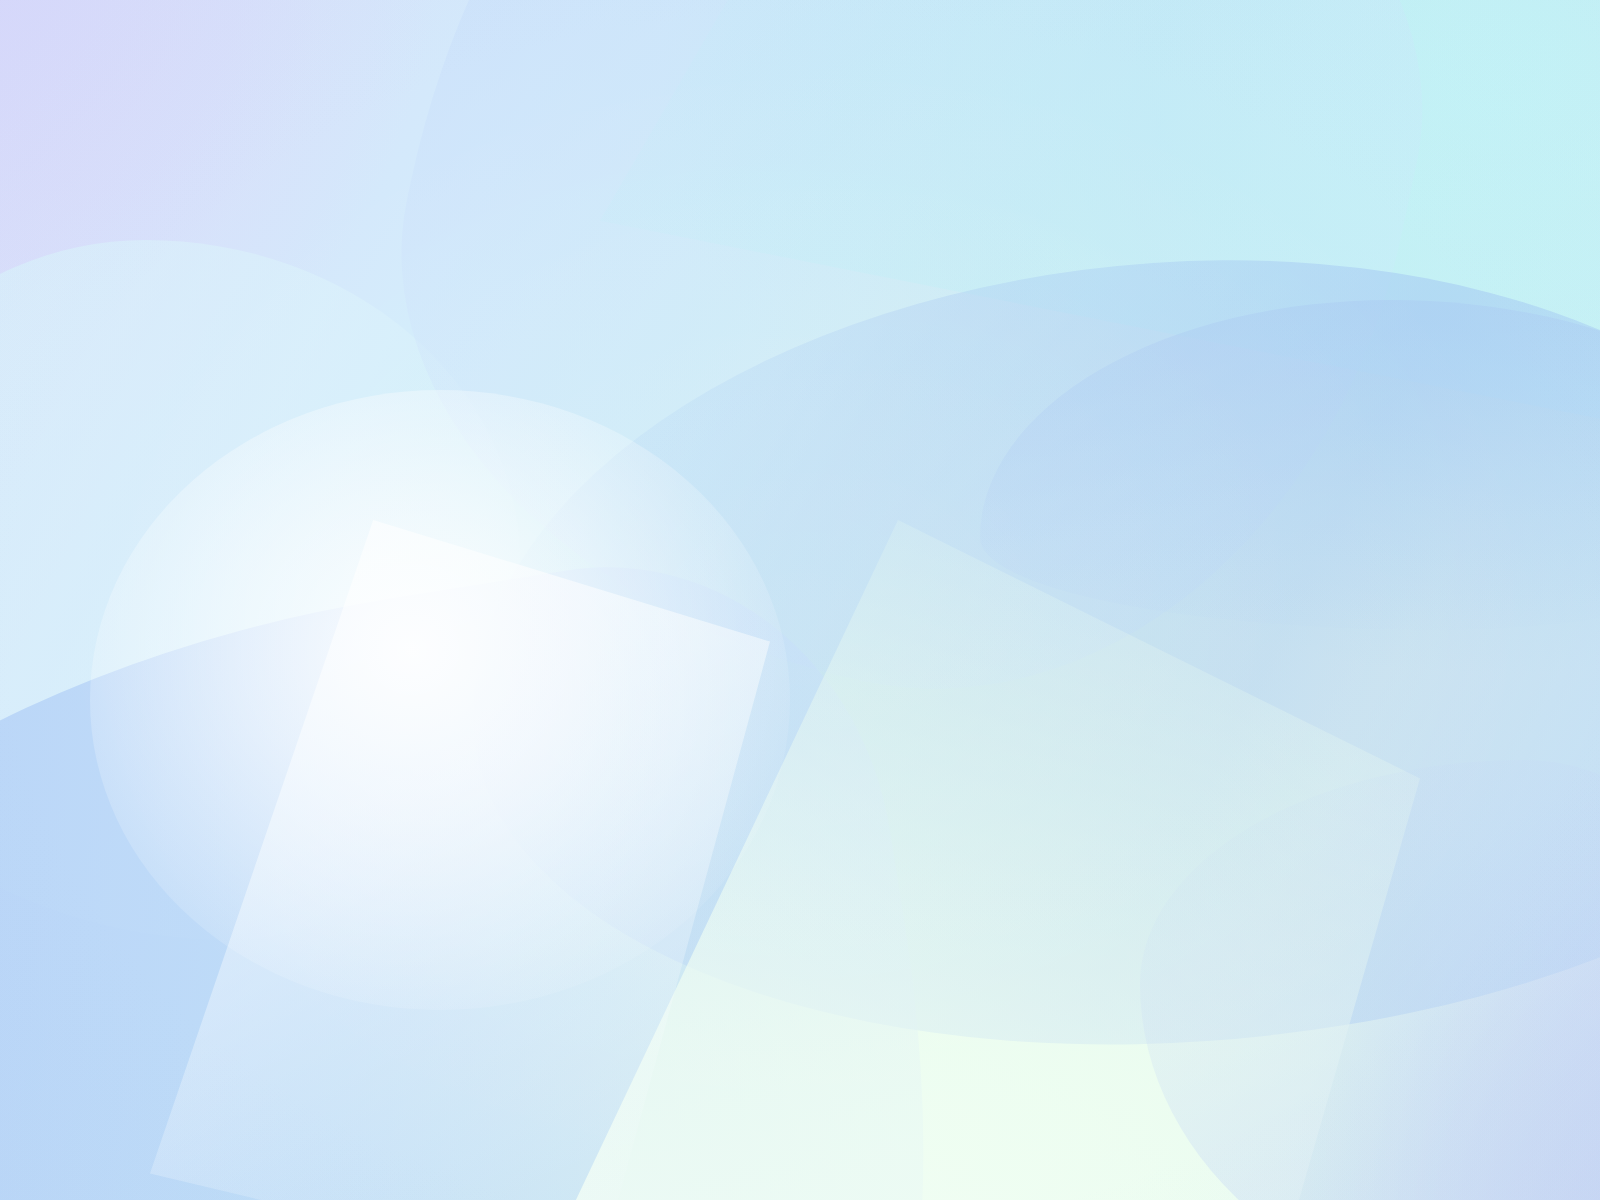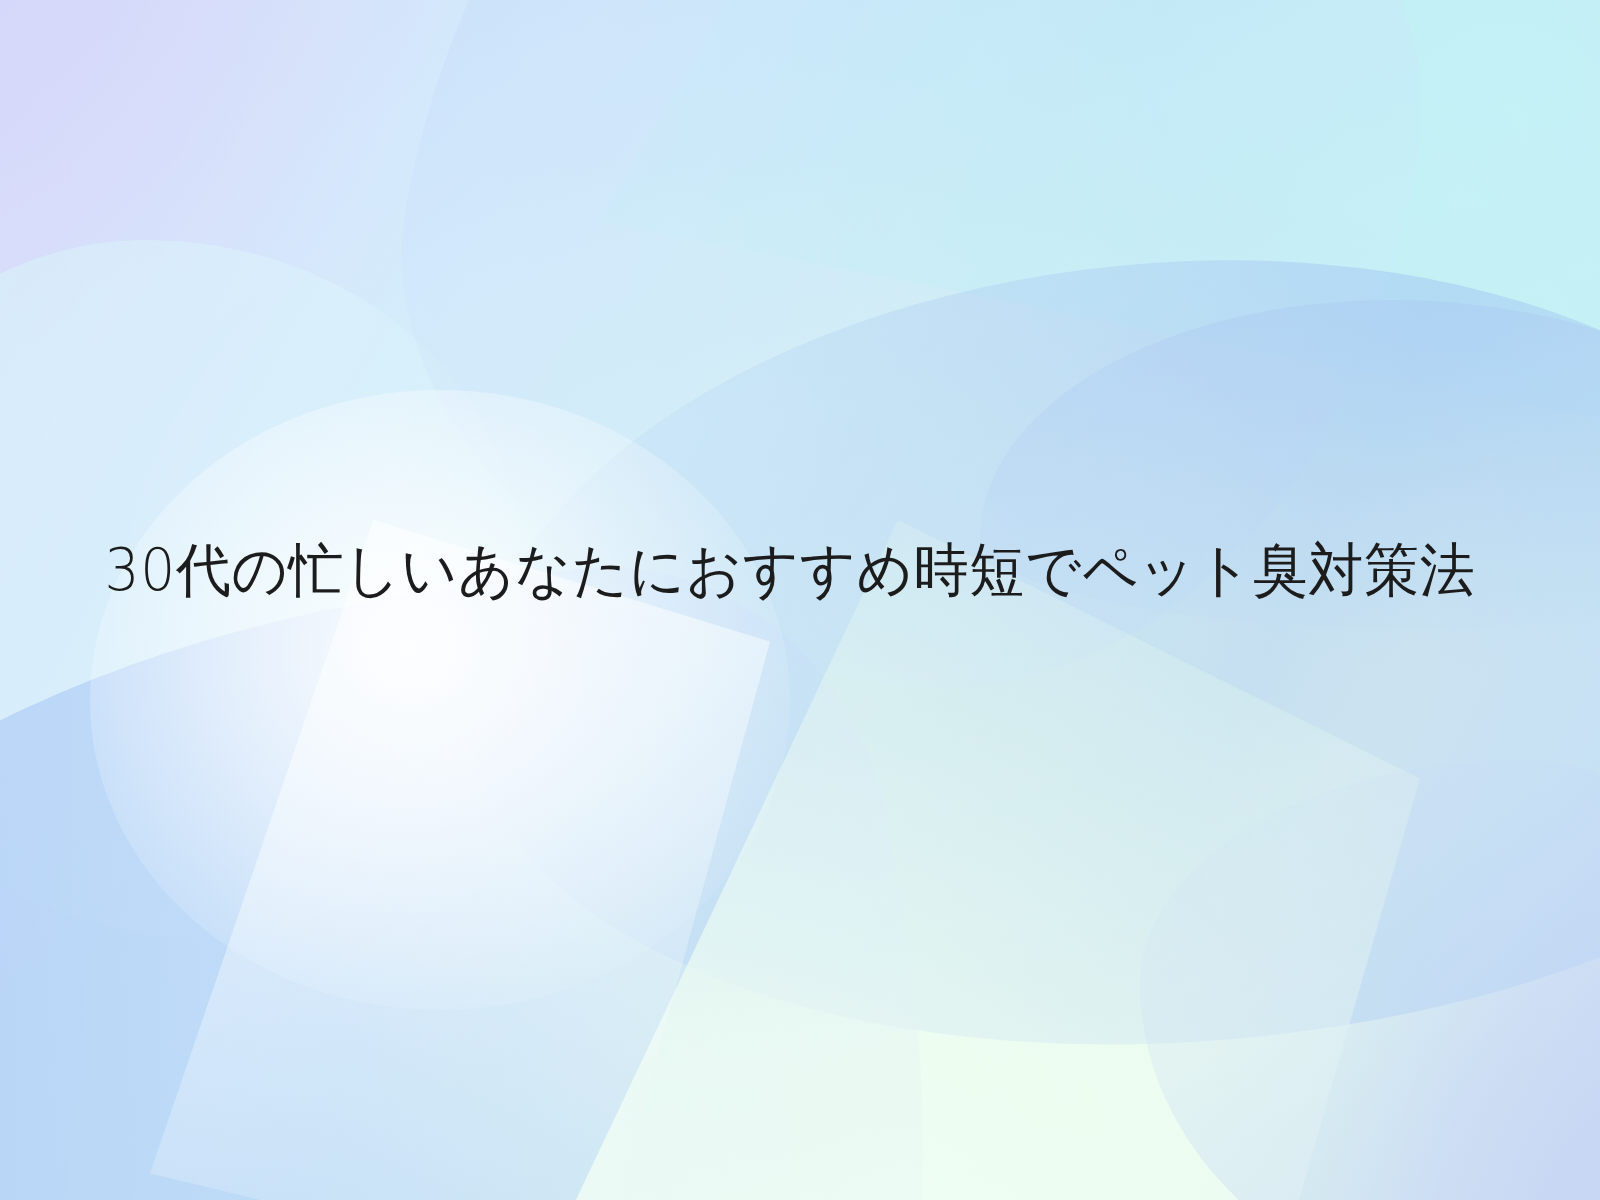--- a/index.html
+++ b/index.html
@@ -239,17 +239,14 @@
   <div class="shape shape-lens"></div>
   <div class="shape shape-topband"></div>
   <div class="shape shape-lowerleft"></div>
   <div class="shape shape-mintwedge"></div>
   <div class="shape shape-ribbon"></div>
   <div class="shape shape-brcorner"></div>
   <div class="shape shape-glow"></div>
 
   <div class="bg-layer bg-vignette"></div>
 
-  <div class="title-block">
-    <h1 class="slide-title">30代の忙しいあなたにおすすめ時短でペット臭対策法</h1>
-  </div>
 
 </div>
 
 </body></html>

